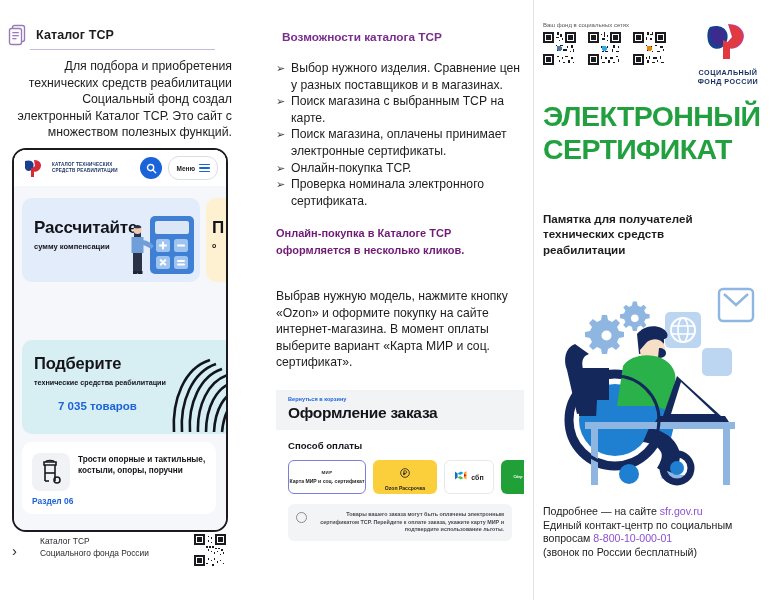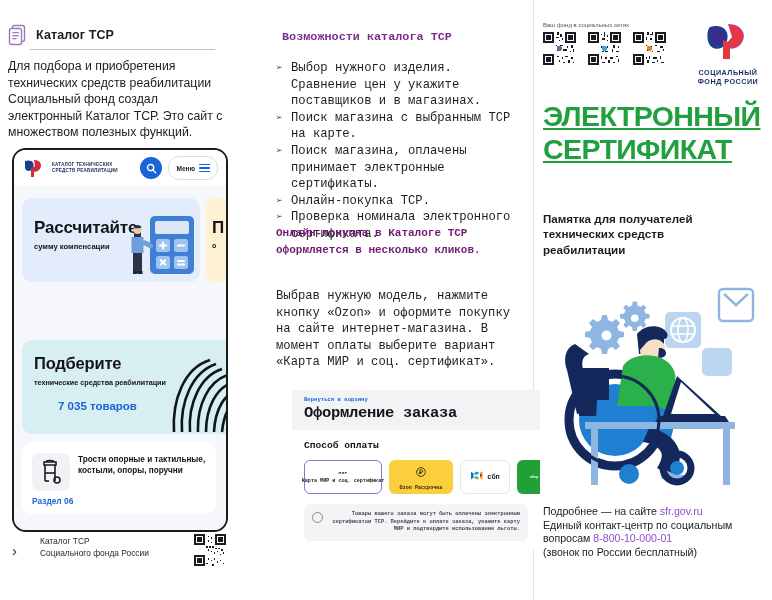--- a/index.html
+++ b/index.html
@@ -5,31 +5,31 @@
   html,body{margin:0;padding:0;}
   body{
     width:772px;height:600px;overflow:hidden;background:#ffffff;
     font-family:"Liberation Sans","DejaVu Sans",sans-serif;
     color:#1a1a1a;
   }
   .page{position:relative;width:772px;height:600px;background:#fff;}
 
   
   .col-left{position:absolute;left:0;top:0;width:238px;height:535px;}
-  .col-mid{position:absolute;left:268px;top:0;width:258px;height:468px;font-family:Liberation Mono, monospace;}
+  .col-mid{position:absolute;left:268px;top:0;width:258px;height:468px;}
   .col-right{position:absolute;left:535px;top:0;width:237px;height:600px;}
   .divider-v{position:absolute;left:533px;top:0;width:1px;height:600px;background:#e3e3e6;}
 
   
   .cat-head{position:absolute;left:8px;top:24px;display:flex;align-items:center;gap:8px;}
   .cat-icon{width:20px;height:22px;position:relative;flex:none;}
   .cat-title{font-size:12.5px;font-weight:bold;color:#1d1d1f;letter-spacing:.1px;}
   .cat-rule{position:absolute;left:30px;top:49px;width:185px;height:1px;background:#c9b8d8;}
 
-  .lead{position:absolute;left:8px;top:58px;width:224px;font-size:12.3px;line-height:16.6px;color:#1d1d1f;}
+  .lead{position:absolute;left:8px;top:58px;width:224px;font-size:12.3px;line-height:16.6px;color:#1d1d1f;text-align:right;}
 
   
   .phone{position:absolute;left:12px;top:148px;width:212px;height:380px;
          background:#fff;border:2px solid #1b1b1f;border-radius:14px;overflow:hidden;}
   .phone-inner{position:absolute;inset:0;background:#f6f7fb;}
   .ph-top{position:absolute;left:0;top:0;right:0;height:36px;background:#fff;display:flex;align-items:center;padding:0 8px;box-sizing:border-box;}
   .ph-logo{width:24px;height:22px;flex:none;margin-right:6px;}
   .ph-logo-txt{font-size:4.6px;font-weight:bold;line-height:6.2px;color:#16305e;letter-spacing:.2px;width:76px;}
   .ph-search{width:22px;height:22px;border-radius:50%;background:#1b63d8;display:flex;align-items:center;justify-content:center;margin-left:auto;flex:none;}
   .ph-menu{margin-left:6px;height:22px;border:1px solid #dadde4;border-radius:11px;display:flex;align-items:center;gap:4px;padding:0 7px;background:#fff;flex:none;}
@@ -62,21 +62,21 @@
   
   .m-head{position:absolute;left:14px;top:30px;width:240px;font-size:11.8px;font-weight:bold;color:#7b2d8e;}
   .m-list{position:absolute;left:8px;top:60px;width:248px;}
   .m-li{display:flex;font-size:12.2px;line-height:16.6px;color:#1d1d1f;margin-bottom:0px;}
   .m-bullet{flex:none;width:15px;color:#3a3a3a;font-size:11px;line-height:16.6px;}
   .m-li .m-body{flex:1;}
   .m-head2{position:absolute;left:8px;top:225px;width:248px;font-size:11px;font-weight:bold;line-height:17px;color:#701a75;}
   .m-para{position:absolute;left:8px;top:288px;width:244px;font-size:12.2px;line-height:16.6px;color:#1d1d1f;}
 
   
-  .order{position:absolute;left:24px;top:390px;width:248px;height:160px;background:#f9a8d4;overflow:hidden;}
+  .order{position:absolute;left:8px;top:390px;width:248px;height:160px;background:#f9a8d4;overflow:hidden;}
   .ord-head{position:absolute;left:0;top:0;width:248px;height:40px;background:#f2f3f5;}
   .ord-back{position:absolute;left:12px;top:6px;font-size:5.6px;font-weight:bold;color:#1b63d8;}
   .ord-title{position:absolute;left:12px;top:14px;font-size:15.5px;font-weight:bold;color:#14141a;letter-spacing:-.3px;}
   .ord-body{position:absolute;left:0;top:40px;width:248px;height:120px;background:#fff;text-align:right;}
   .ord-sub{position:absolute;left:12px;top:10px;font-size:9.6px;font-weight:bold;color:#14141a;}
   .pay-row{position:absolute;left:12px;top:30px;display:flex;gap:7px;align-items:stretch;}
   .pay{width:78px;height:34px;border-radius:6px;display:flex;flex-direction:column;align-items:center;justify-content:center;box-sizing:border-box;}
   .pay.sel{border:1.4px solid #7a7fd8;background:#fff;}
   .pay.ozon{background:#fbce3c;width:64px;}
   .pay.sbp{border:1px solid #e7e8eb;background:#fff;width:50px;flex-direction:row;gap:3px;}
@@ -89,21 +89,21 @@
   .ord-note{position:absolute;left:12px;top:74px;width:224px;min-height:32px;background:#f3f4f6;border-radius:6px;padding:7px 8px 7px 24px;box-sizing:border-box;}
   .ord-note p{margin:0;font-size:5.4px;line-height:7.6px;color:#4a4a52;font-weight:bold;}
   .note-chk{position:absolute;left:8px;top:8px;width:9px;height:9px;border:1px solid #8a8a93;border-radius:50%;}
 
   
   .r-social{position:absolute;left:8px;top:22px;font-size:6px;color:#55555c;}
   .qr-row{position:absolute;left:8px;top:32px;display:flex;gap:12px;}
   .r-logo{position:absolute;left:158px;top:20px;width:70px;text-align:center;}
   .r-logo-txt{font-size:7.2px;font-weight:bold;line-height:8.6px;color:#16305e;letter-spacing:.5px;margin-top:3px;}
 
-  .r-h1{position:absolute;left:8px;top:100px;width:228px;font-size:28.5px;font-weight:bold;line-height:33px;color:#22a03f;letter-spacing:-.6px;text-decoration:underline;}
+  .r-h1{position:absolute;left:8px;top:100px;width:228px;font-size:28.5px;font-weight:bold;line-height:33px;color:#22a03f;letter-spacing:-.6px;}
   .r-sub{position:absolute;left:8px;top:211px;width:200px;font-size:11.6px;line-height:15.4px;color:#1d1d1f;font-weight:bold;}
 
   .r-illus{position:absolute;left:2px;top:272px;width:232px;height:222px;}
 
   .r-contacts{position:absolute;left:8px;top:505px;width:228px;font-size:10.6px;line-height:13.6px;color:#1d1d1f;}
   .lilac{color:#8e4fd0;}
 </style>
 </head>
 <body>
 
@@ -288,21 +288,21 @@
     </div>
   </div>
 
   <div class="col-mid">
 
     <div class="m-head">Возможности каталога ТСР</div>
 
     <div class="m-list">
       <div class="m-li">
         <span class="m-bullet">➢</span>
-        <span class="m-body">Выбор нужного изделия. Сравнение цен у укажите поставщиков и в магазинах.</span>
+        <span class="m-body">Выбор нужного изделия. Сравнение цен у разных поставщиков и в магазинах.</span>
       </div>
       <div class="m-li">
         <span class="m-bullet">➢</span>
         <span class="m-body">Поиск магазина с выбранным ТСР на карте.</span>
       </div>
       <div class="m-li">
         <span class="m-bullet">➢</span>
         <span class="m-body">Поиск магазина, оплачены принимает электронные сертификаты.</span>
       </div>
       <div class="m-li">

